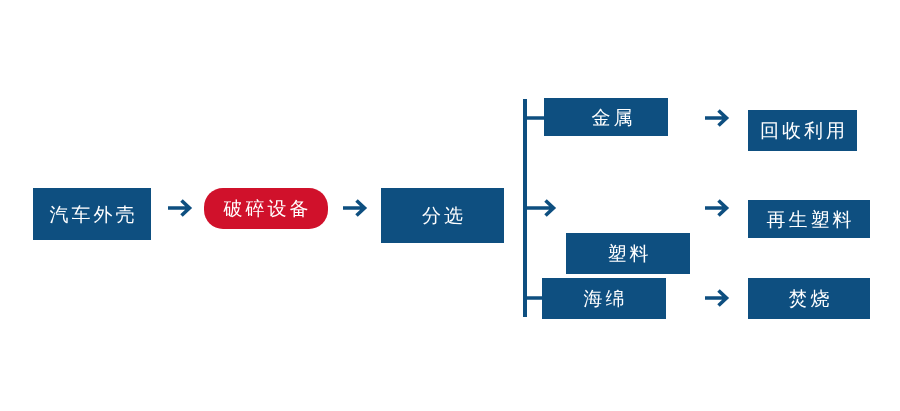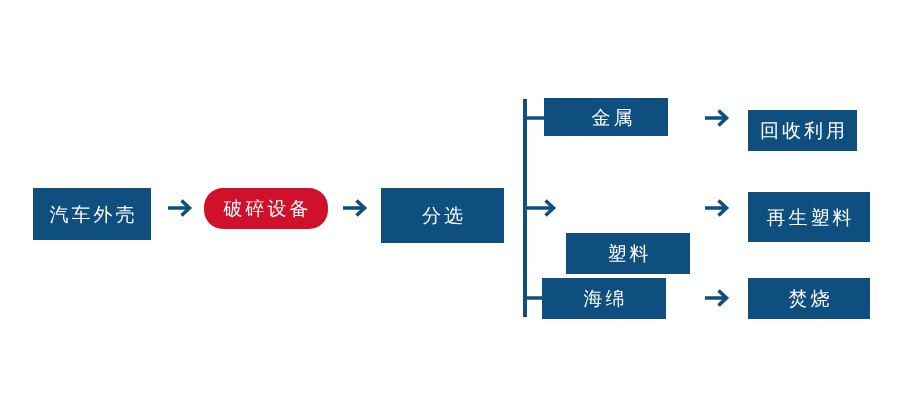--- a/index.html
+++ b/index.html
@@ -106,21 +106,21 @@
   </div>
 
   <div class="node blue" style="left:566px; top:188px; width:124px; height:41px;margin-top:45px;">塑料</div>
 
   <div class="arrow" style="left:701px; top:191px;">
     <svg viewBox="0 0 34 34" xmlns="http://www.w3.org/2000/svg" aria-hidden="true">
       <path d="M4 17 H24 M17.5 9.5 L25.5 17 L17.5 24.5" fill="none" stroke="currentColor" stroke-width="3.6" stroke-linecap="butt" stroke-linejoin="miter"></path>
     </svg>
   </div>
 
-  <div class="node blue" style="left:748px; top:192px; width:122px; height:50px;">再生塑料</div>
+  <div class="node blue" style="left:748px; top:200px; width:122px; height:38px;">再生塑料</div>
 
   <div class="branch-arrow" style="left:523px; top:281px;">
     <svg viewBox="0 0 40 34" xmlns="http://www.w3.org/2000/svg" aria-hidden="true">
       <path d="M2 17 H29 M22.5 9.5 L30.5 17 L22.5 24.5" fill="none" stroke="currentColor" stroke-width="3.6" stroke-linecap="butt" stroke-linejoin="miter"></path>
     </svg>
   </div>
 
   <div class="node blue" style="left:542px; top:278px; width:124px; height:41px;">海绵</div>
 
   <div class="arrow" style="left:701px; top:281px;">

